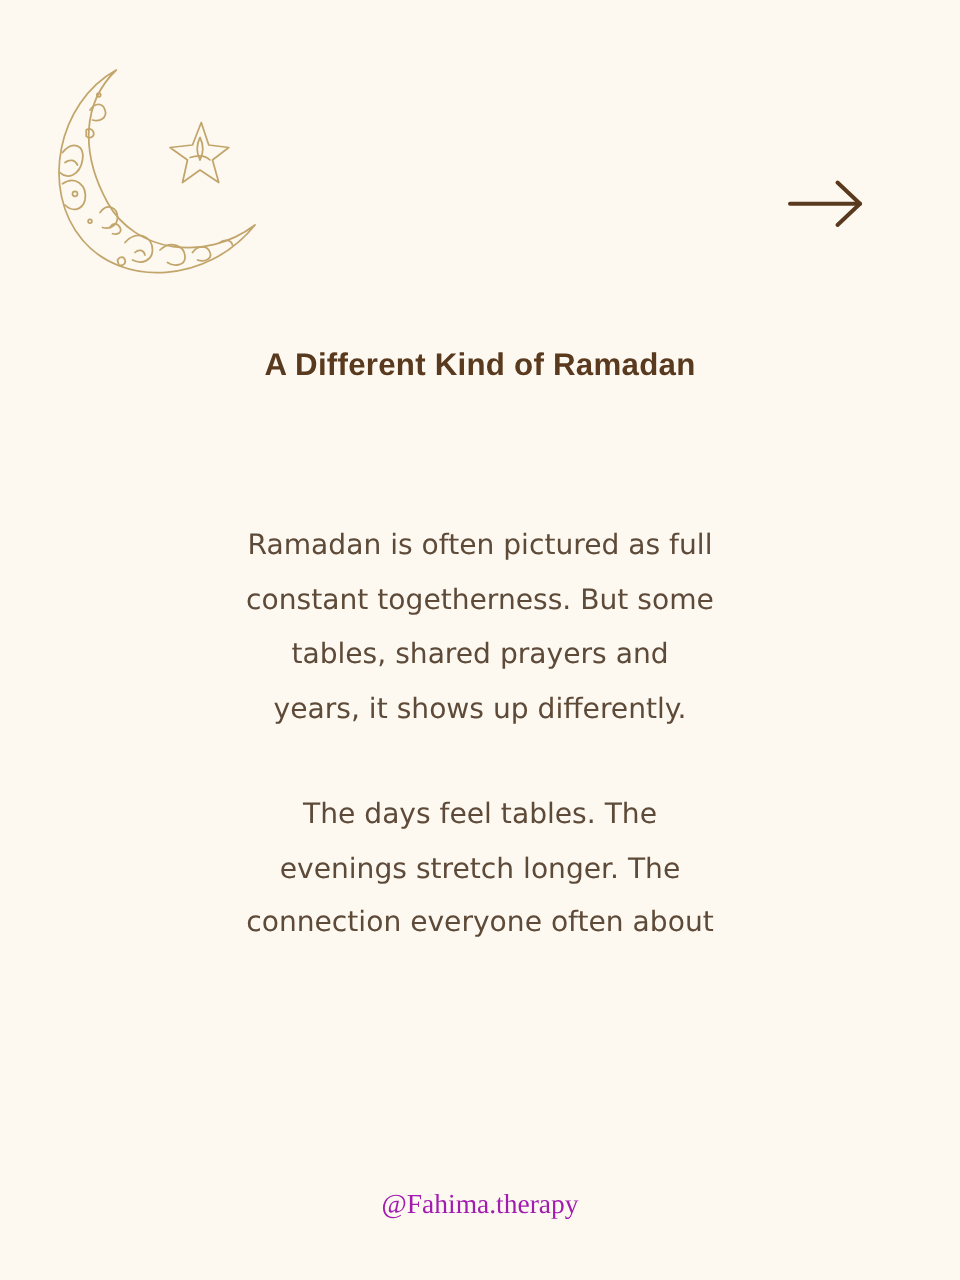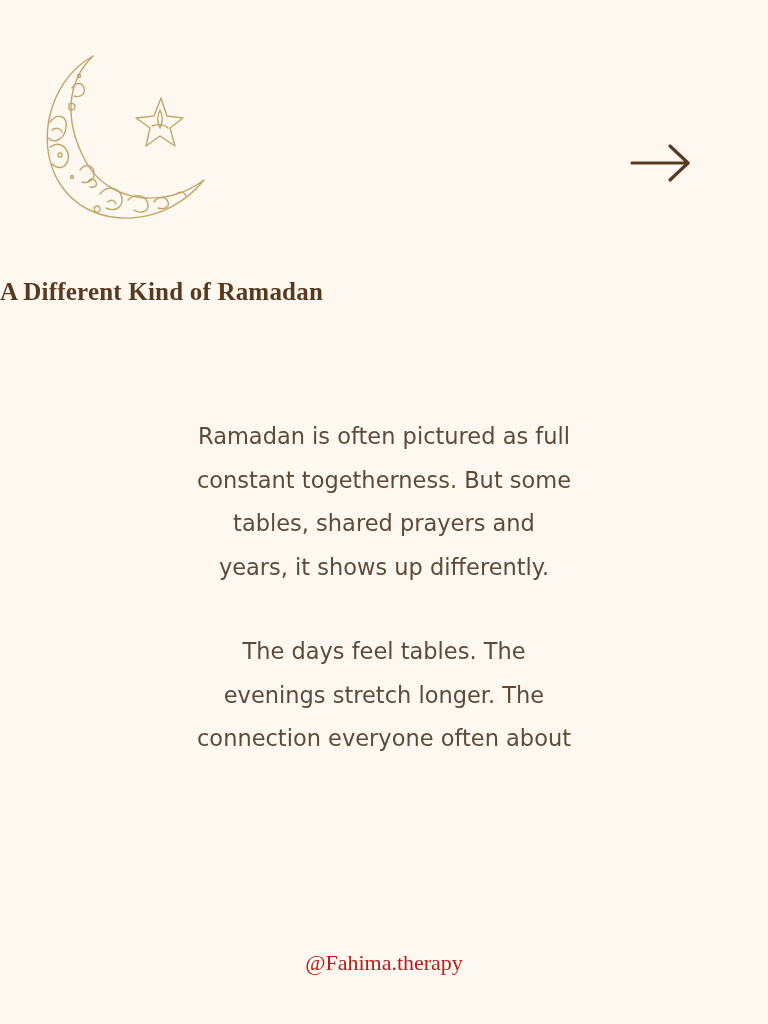--- a/index.html
+++ b/index.html
@@ -6,22 +6,22 @@
     body {
       width:768px; height:1024px; overflow:hidden;
       background:#fdf9f1;
       position:relative;
       font-family:"DejaVu Sans", sans-serif;
     }
     .moon-ornament { position:absolute; left:36px; top:52px; width:180px; height:180px; }
     .next-arrow { position:absolute; left:628px; top:140px; width:66px; height:46px; cursor:pointer; }
     .title {
       position:absolute; left:0; right:0; top:278px;
-      text-align:left;
-      font-family:Liberation Serif, serif;
+      text-align:center;
+      font-family:Liberation Sans, sans-serif;
       font-weight:bold;
       font-size:25px;
       color:#5a3a1e;
       letter-spacing:0.2px;
     }
     .body-text {
       position:absolute; left:140px; width:488px;
       text-align:center;
       font-family:"DejaVu Sans", sans-serif;
       font-size:22.5px;
@@ -29,21 +29,21 @@
       color:#5e4a38;
     }
     .p1 { top:415px; }
     .p2 { top:630px; }
     .p1 span, .p2 span { display:block; white-space:nowrap; }
     .handle {
       position:absolute; left:0; right:0; top:950px;
       text-align:center;
       font-family:"Liberation Serif", serif;
       font-size:22px;
-      color:#b91c1c;
+      color:#a21caf;
     }
   </style>
 </head>
 <body>
 
 <svg class="moon-ornament" viewBox="0 0 180 180">
   <g fill="none" stroke="#c2a56b" stroke-width="1.4" stroke-linejoin="round" stroke-linecap="round">
 
     <path d="M57 4 C 10 30, -4 100, 30 140 C 62 178, 130 175, 168 128 C 128 158, 72 150, 50 110 C 28 70, 30 30, 57 4 Z"></path>
 

